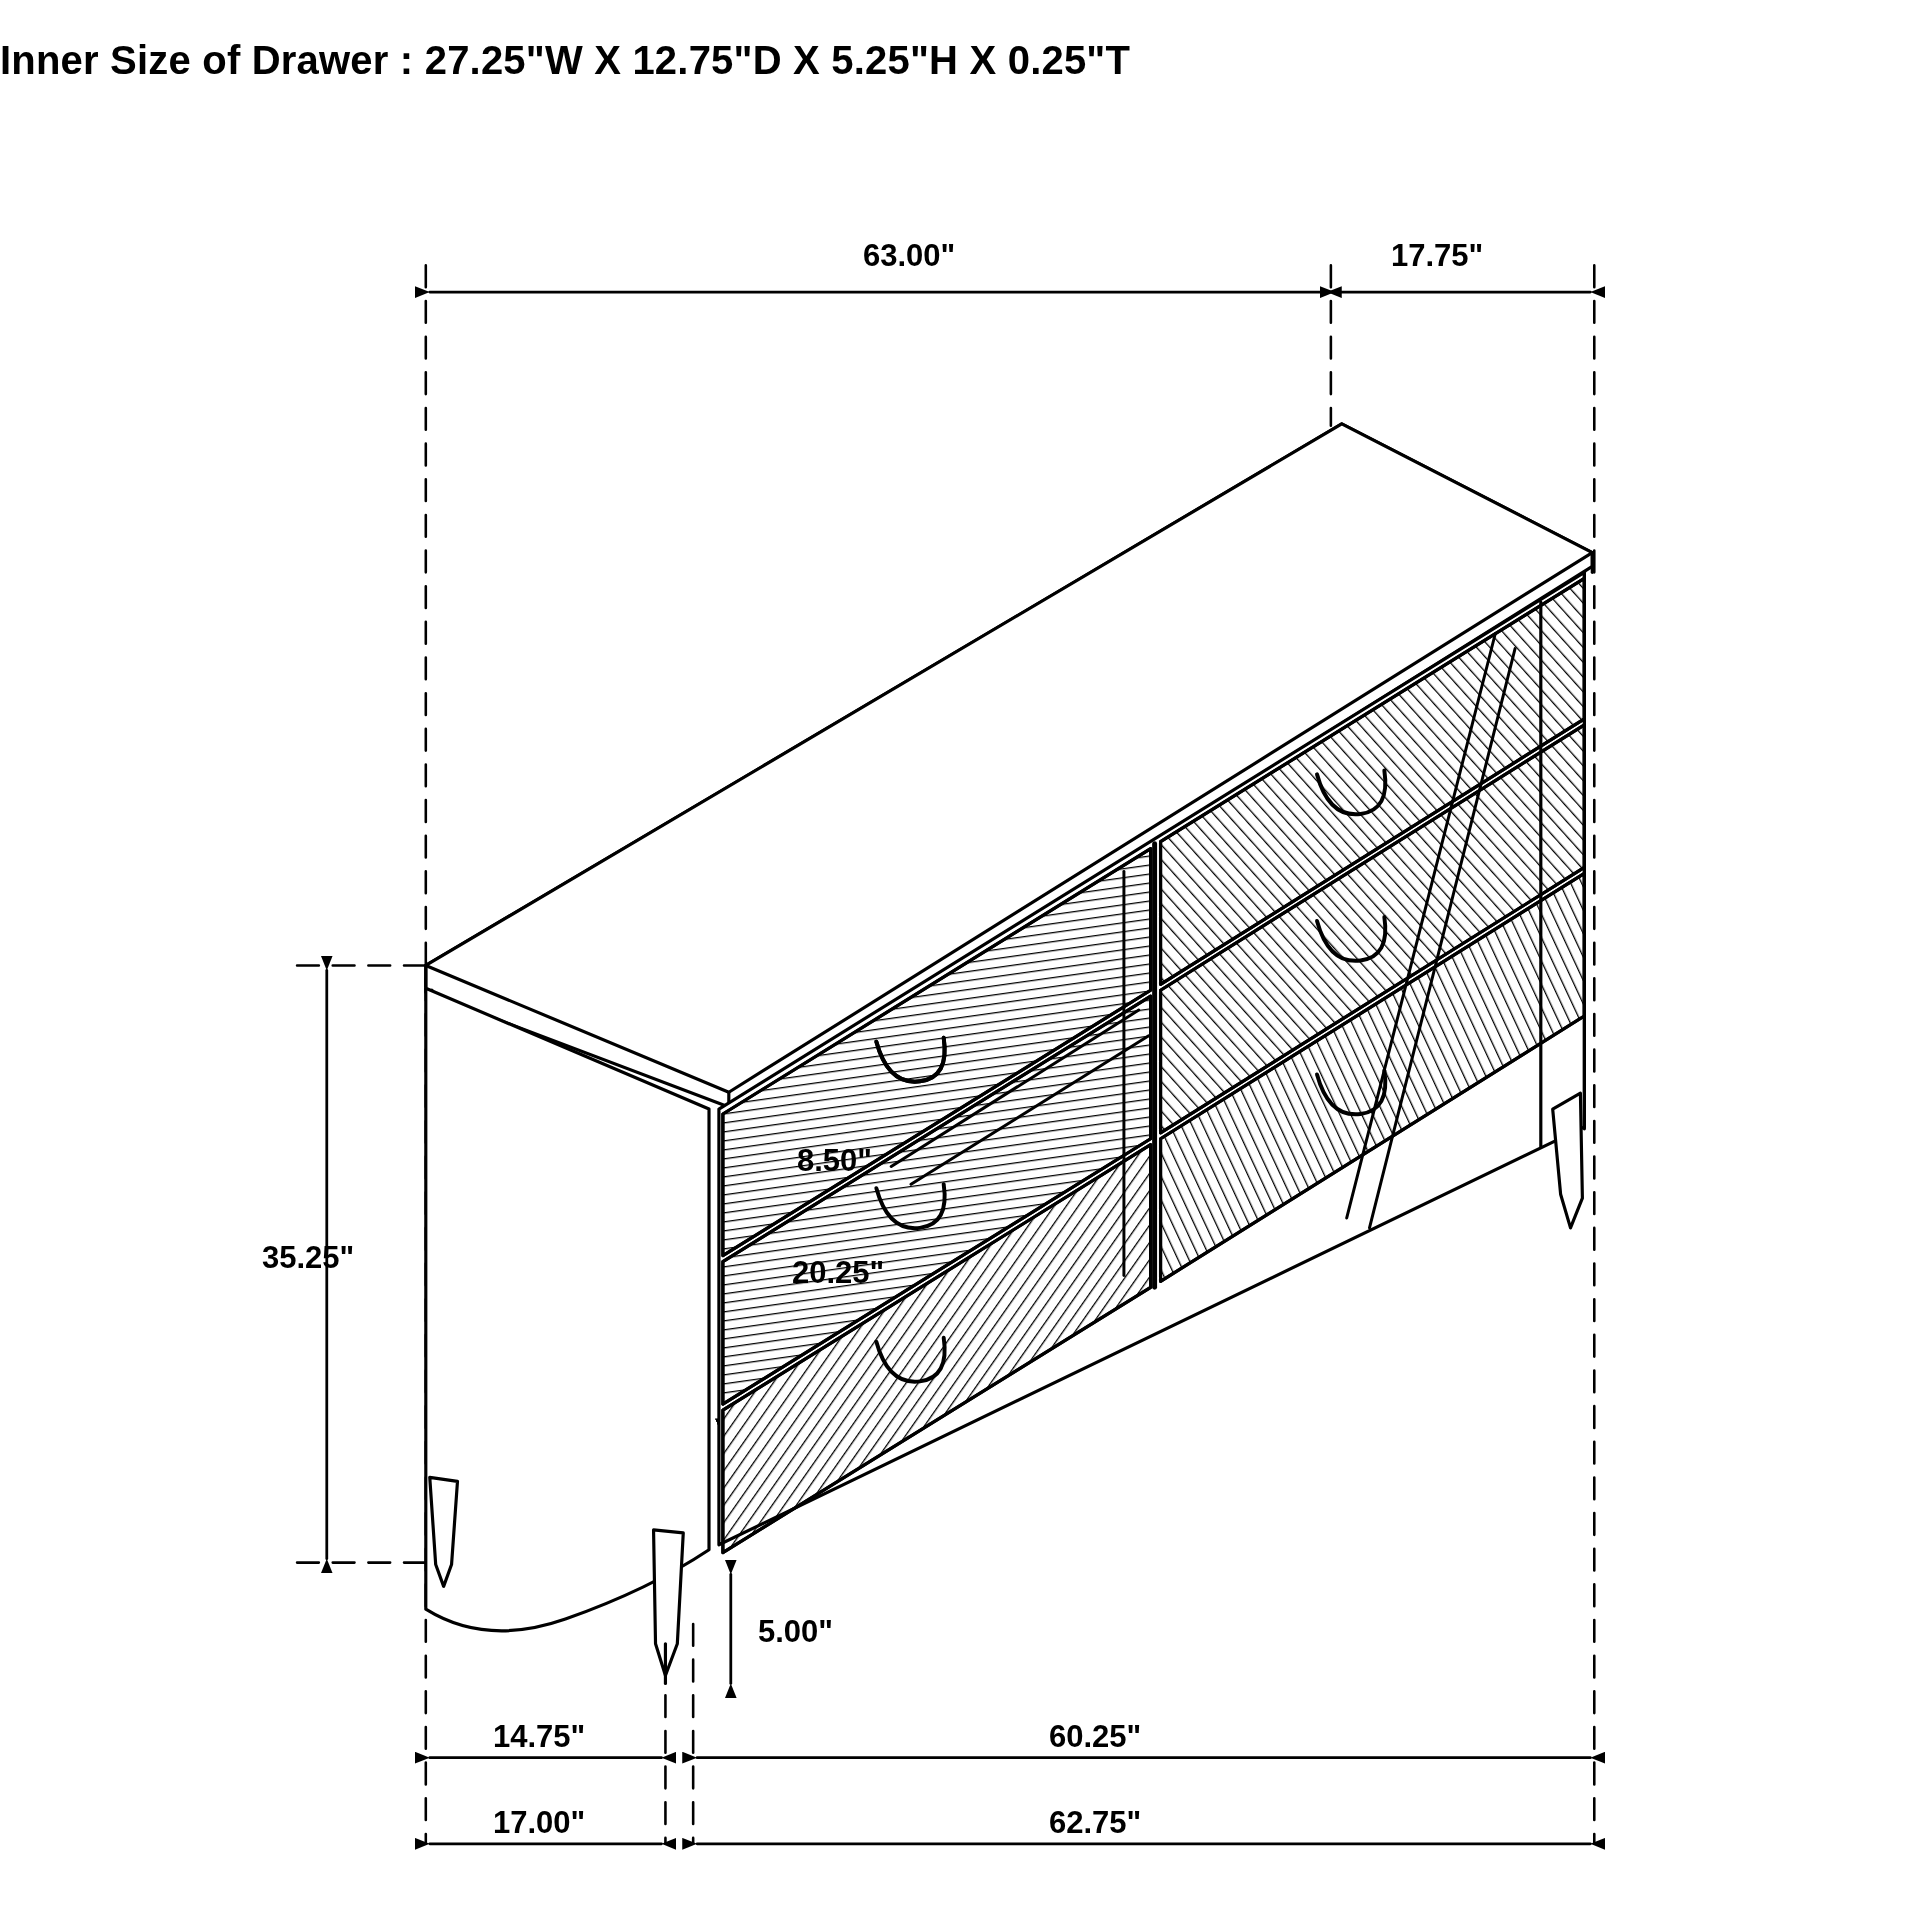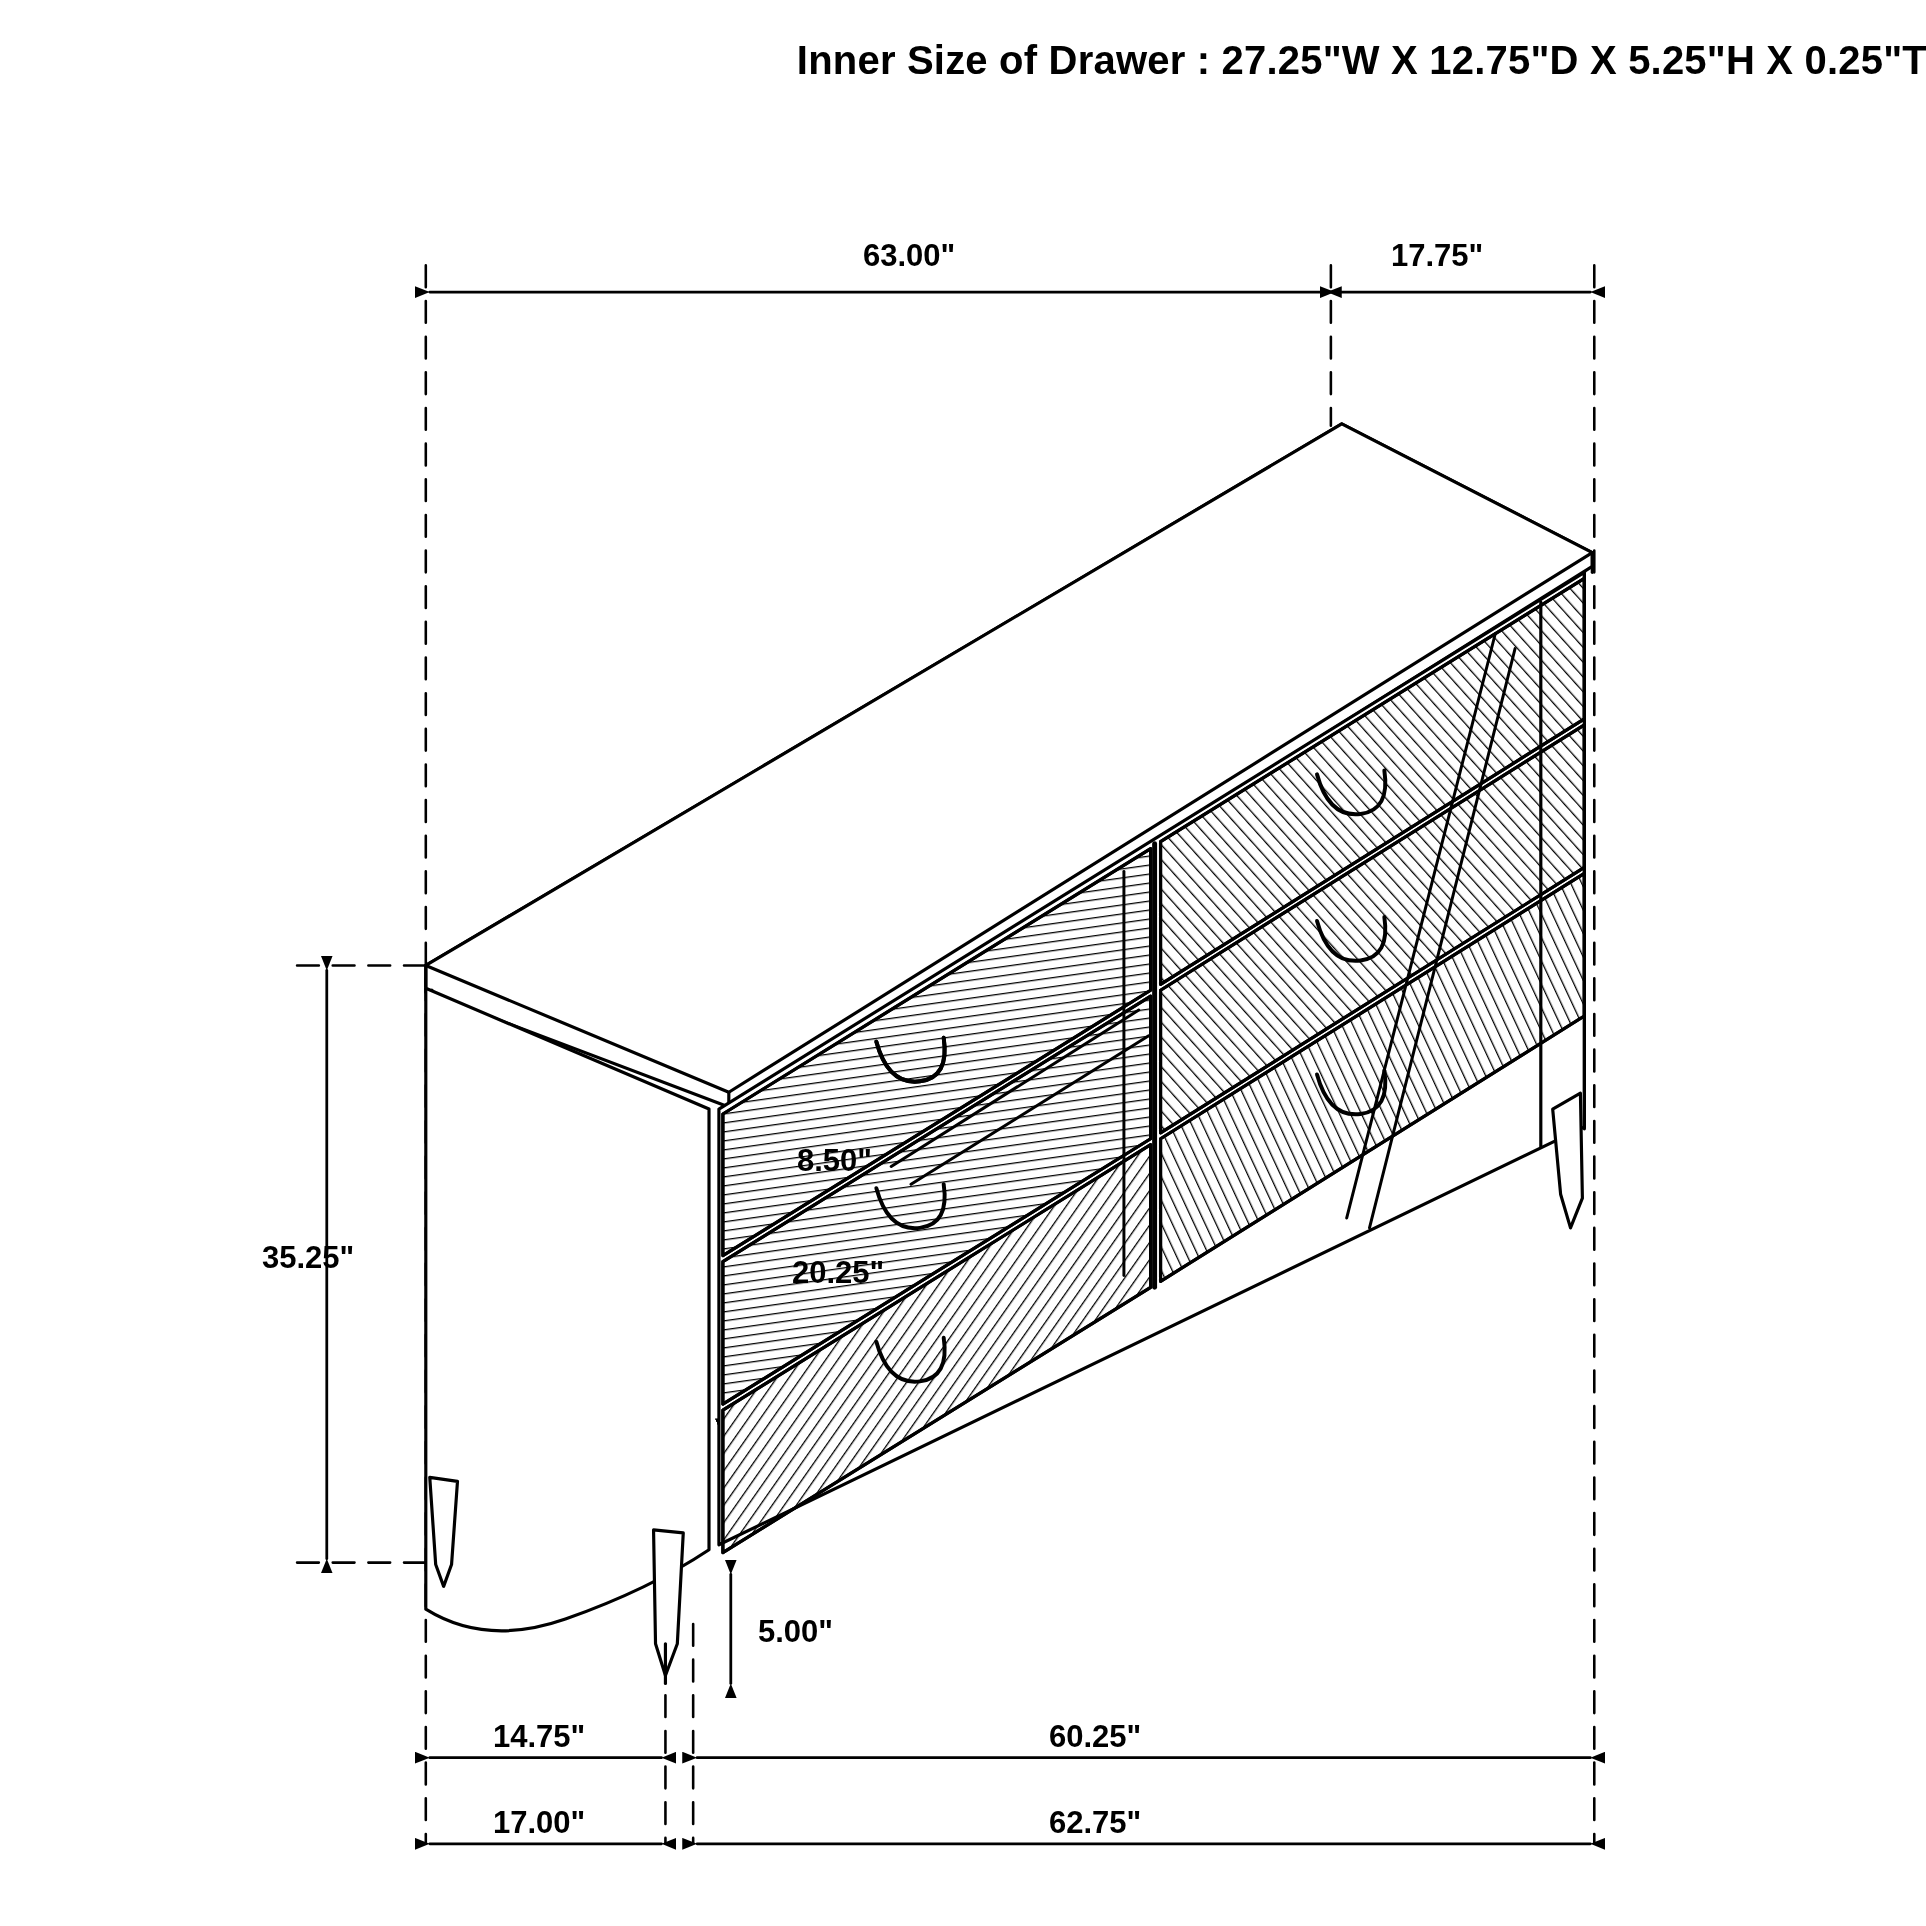--- a/index.html
+++ b/index.html
@@ -1,19 +1,19 @@
 <!DOCTYPE html>
 <html><head>
 <meta charset="utf-8">
 <style>
   html,body{margin:0;padding:0;background:#ffffff;}
   body{width:1927px;height:1927px;font-family:"Liberation Sans",sans-serif;color:#000;}
   #stage{position:relative;width:1927px;height:1927px;overflow:hidden;}
   .title{
-    position:absolute;top:38px;left:0;width:1927px;text-align:right;
+    position:absolute;top:38px;left:0;width:1927px;text-align:left;
     font-size:40px;font-weight:bold;letter-spacing:0.2px;
   }
   .dimlabel{
     position:absolute;font-size:31px;font-weight:bold;white-space:nowrap;
   }
   svg{position:absolute;top:0;left:0;width:1927px;height:1927px;}
 </style>
 </head>
 <body>
 

